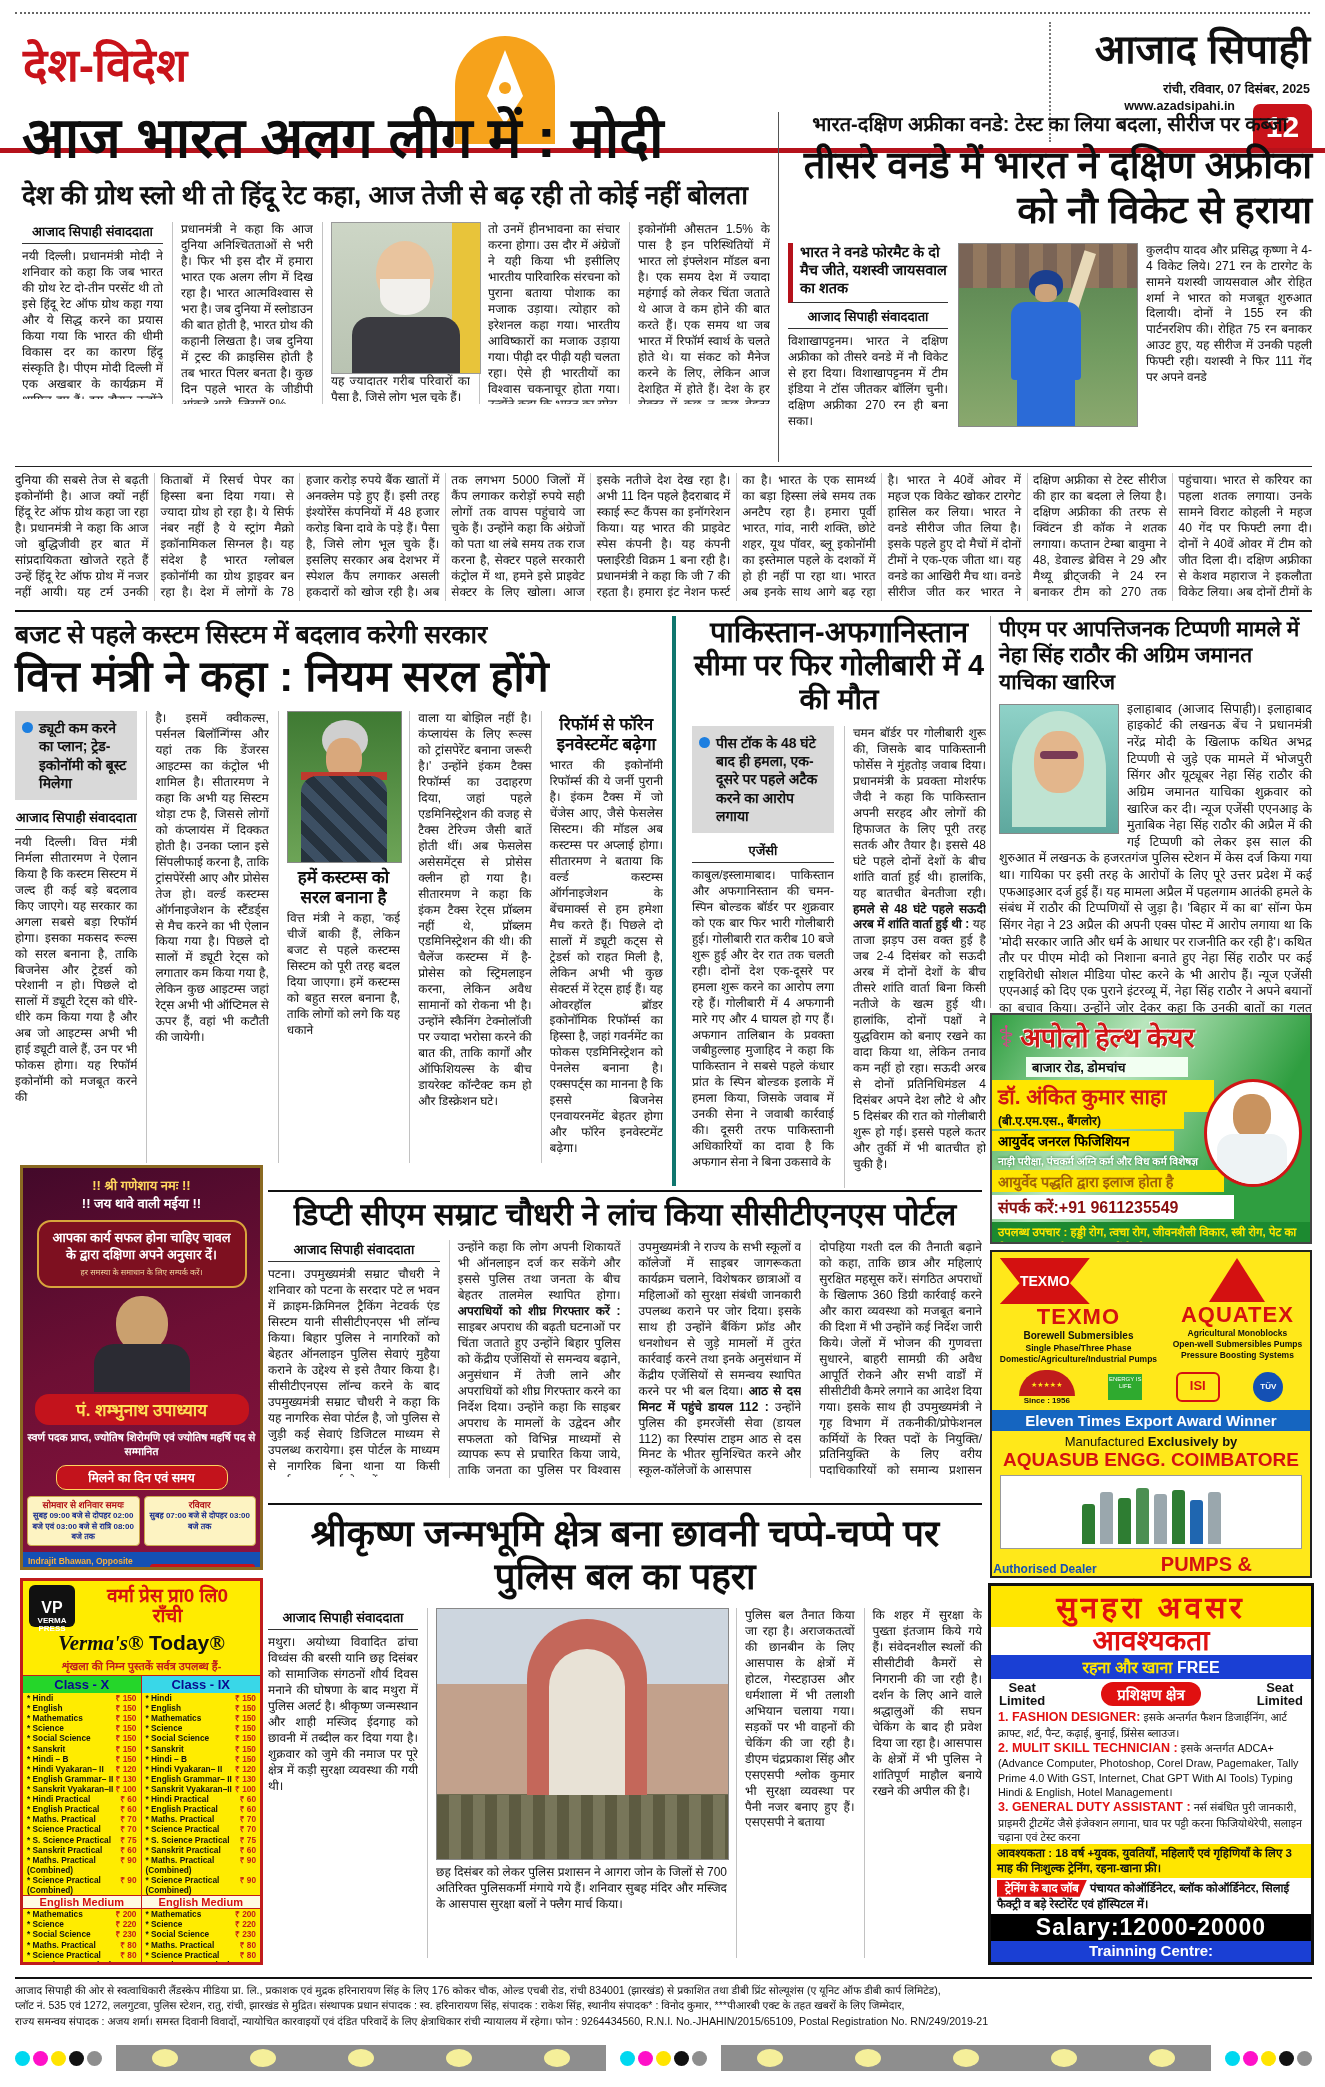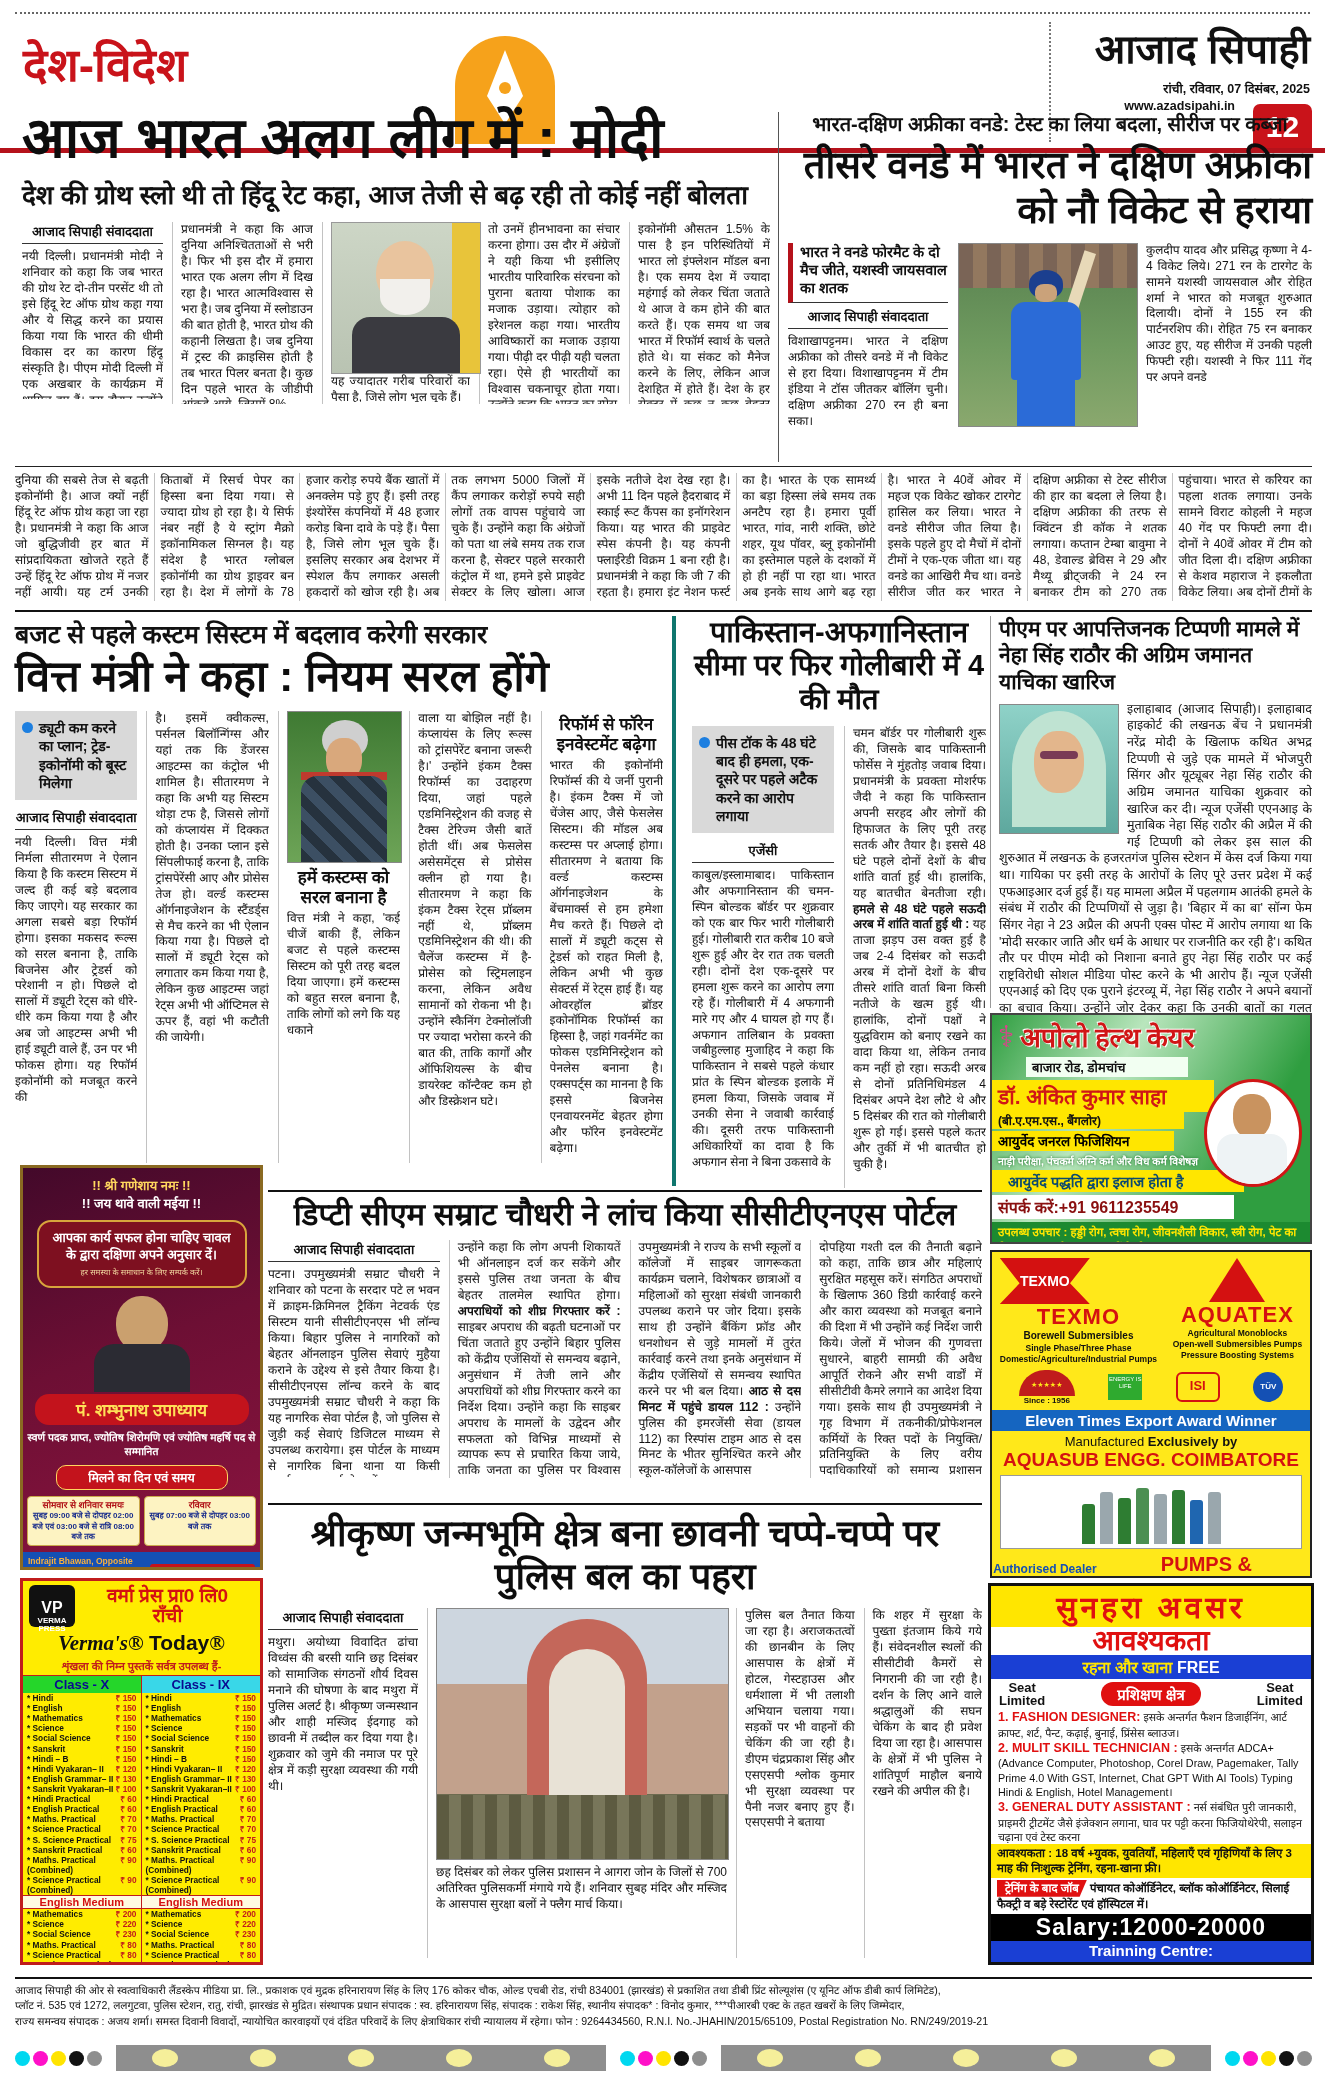--- a/index.html
+++ b/index.html
@@ -133,21 +133,21 @@
   
   #apollo{left:990px;top:1013px;width:322px;height:231px;border:2px solid #444;box-sizing:border-box;background:linear-gradient(120deg,#2f9e40 0%,#b9e6bd 35%,#2f9e40 75%);overflow:hidden;}
   #apollo .trow{display:flex;align-items:center;gap:6px;padding:3px 6px 0;}
   #apollo .med{font-size:30px;color:#e33d8e;line-height:1;}
   #apollo .title{color:#d01616;font-weight:800;font-size:27px;text-shadow:1px 1px 0 #fff,-1px -1px 0 #fff;font-family:Liberation Serif, serif;}
   #apollo .addr{background:#f2fff2;color:#111;font-weight:800;font-size:13px;width:150px;padding:1px 6px;margin:2px 0 0 34px;}
   #apollo .doc{background:#ffe600;color:#d01616;font-weight:800;font-size:21px;padding:2px 6px;margin-top:3px;width:210px;}
   #apollo .deg{background:#ffe600;color:#111;font-weight:800;font-size:12px;padding:0 6px;width:180px;}
   #apollo .role{background:#ffe600;color:#000000;font-weight:800;font-size:13.5px;padding:1px 6px;margin-top:2px;width:170px;}
   #apollo .spec{color:#fff;font-weight:bold;font-size:10.5px;padding:3px 6px 0;width:210px;text-shadow:0 0 3px #136b22;}
-  #apollo .slogan{background:#ffe600;color:#0c4a6e;font-weight:800;font-size:14.5px;padding:1px 16px;margin-top:2px;width:220px;}
+  #apollo .slogan{background:#ffe600;color:#a16207;font-weight:800;font-size:14.5px;padding:1px 6px;margin-top:2px;width:220px;}
   #apollo .contact{background:#fff;color:#8a1010;font-weight:800;font-size:16px;padding:1px 6px;margin-top:3px;width:230px;}
   #apollo .treat{background:#1c8a30;color:#ffe600;font-weight:800;font-size:11.5px;padding:3px 6px;margin-top:3px;line-height:1.35;}
   #apollo .photo-c{position:absolute;right:8px;top:64px;width:92px;height:102px;background:#fff;border:3px solid #d01616;border-radius:50%;overflow:hidden;}
   #apollo .photo-c .face{position:absolute;left:26px;top:12px;width:38px;height:44px;background:#c9935f;border-radius:45%;}
   #apollo .photo-c .shirt{position:absolute;left:10px;top:52px;width:70px;height:50px;background:#eef3f5;border-radius:16px 16px 0 0;}
   
   #texmo{left:990px;top:1250px;width:322px;height:328px;border:2.5px solid #222;box-sizing:border-box;background:#ffe81a;overflow:hidden;text-align:center;}
   #texmo .logos{display:flex;justify-content:space-around;padding-top:6px;}
   #texmo .tx-logo{width:90px;height:46px;background:#d41111;clip-path:polygon(0 0,100% 0,78% 55%,100% 100%,0 100%,22% 55%);color:#fff;font-weight:800;font-size:14px;line-height:46px;}
   #texmo .aq-logo{width:0;height:0;border-left:28px solid transparent;border-right:28px solid transparent;border-bottom:44px solid #d41111;margin:0 auto;}

